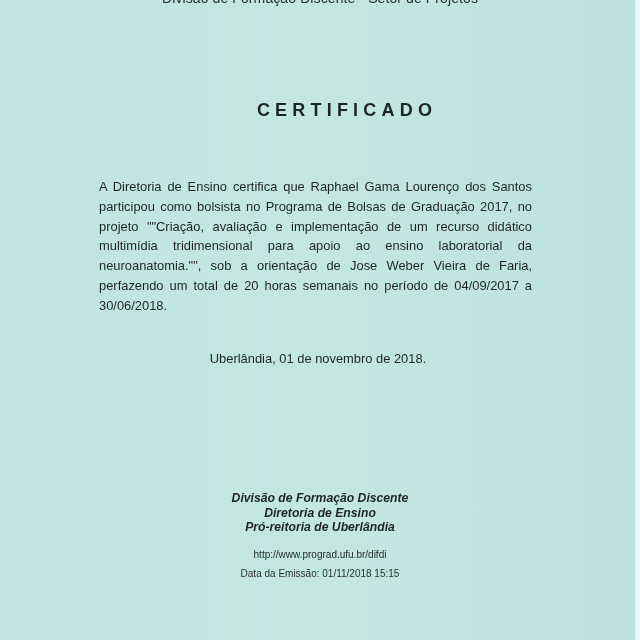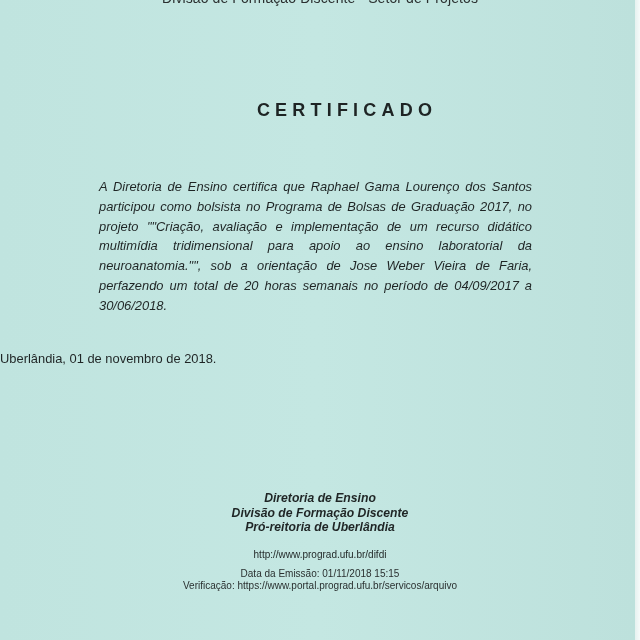--- a/index.html
+++ b/index.html
@@ -53,29 +53,28 @@
     }
     .body-text {
       position: absolute;
       top: 177px;
       left: 99px;
       width: 433px;
       font-size: 12.9px;
       line-height: 19.8px;
       text-align: justify;
       color: #1f2525;
-      font-style: italic;
     }
     .body-text p { margin: 0; }
     .place-date {
       position: absolute;
       top: 351px;
       left: 0;
       width: 636px;
-      text-align: left;
+      text-align: center;
       font-size: 12.9px;
       color: #1f2525;
     }
     .footer {
       position: absolute;
       top: 491px;
       left: 0;
       width: 640px;
       text-align: center;
       color: #1f2525;
@@ -110,24 +109,23 @@
 
   <div class="title">CERTIFICADO</div>
 
   <div class="body-text">
     <p>A Diretoria de Ensino certifica que Raphael Gama Lourenço dos Santos participou como bolsista no Programa de Bolsas de Graduação 2017, no projeto ""Criação, avaliação e implementação de um recurso didático multimídia tridimensional para apoio ao ensino laboratorial da neuroanatomia."", sob a orientação de Jose Weber Vieira de Faria, perfazendo um total de 20 horas semanais no período de 04/09/2017 a 30/06/2018.</p>
   </div>
 
   <div class="place-date">Uberlândia, 01 de novembro de 2018.</div>
 
   <div class="footer">
+    <div class="org">Divisão de Formação Discente</div>
     <div class="org">Diretoria de Ensino</div>
-    <div class="org">Divisão de Formação Discente</div>
     <div class="org">Pró-reitoria de Uberlândia</div>
     <div class="url">http://www.prograd.ufu.br/difdi</div>
   </div>
 
   <div class="meta">
     <div>Data da Emissão: 01/11/2018 15:15</div>
-    <div>Verificação: https://www.portal.prograd.ufu.br/servicos/arquivo</div>
   </div>
 </div>
 <div class="right-edge"></div>
 
 </body></html>

